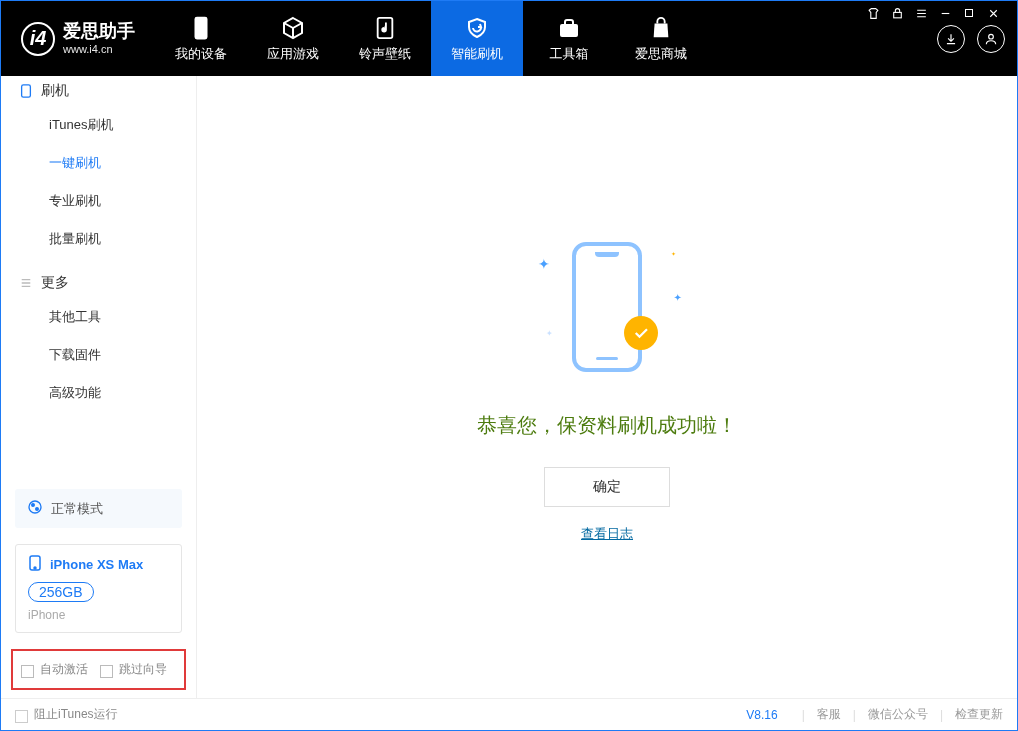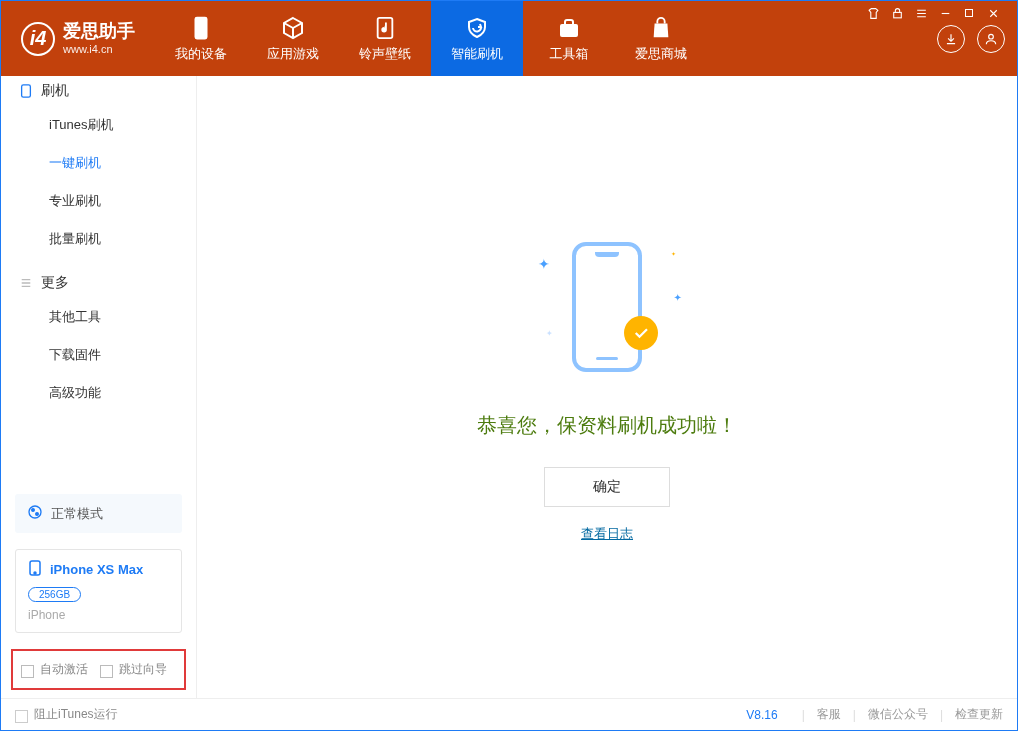--- a/index.html
+++ b/index.html
@@ -1,20 +1,20 @@
 <!DOCTYPE html>
 <html><head>
 <meta charset="utf-8">
 <style>
 * { margin: 0; padding: 0; box-sizing: border-box; font-family: "Microsoft YaHei", Arial, sans-serif; }
 body { background: #fff; }
 .app { width: 1018px; height: 731px; border: 1px solid #1e7bf5; display: flex; flex-direction: column; }
 
 
-.header { height: 75px; background: #c2410c; display: flex; align-items: center; padding: 0 12px 0 20px; color: #fff; }
+.header { height: 75px; background: #000000; display: flex; align-items: center; padding: 0 12px 0 20px; color: #fff; }
 .logo-area { display: flex; align-items: center; margin-right: 20px; }
 .logo-icon { width: 34px; height: 34px; border: 2px solid #fff; border-radius: 50%; display: flex; align-items: center; justify-content: center; font-size: 20px; font-weight: bold; font-style: italic; margin-right: 8px; }
 .logo-text { line-height: 1.2; }
 .logo-title { font-size: 18px; font-weight: bold; }
 .logo-sub { font-size: 11px; opacity: .9; }
 
 .tabs { display: flex; align-self: stretch; }
 .tab { width: 92px; display: flex; flex-direction: column; align-items: center; justify-content: center; gap: 4px; cursor: pointer; font-size: 13px; }
 .tab.active { background: #0c6ae3; }
 .tab-icon { width: 26px; height: 26px; display: flex; align-items: center; justify-content: center; }
@@ -30,21 +30,21 @@
 .sidebar { width: 196px; border-right: 1px solid #eee; display: flex; flex-direction: column; }
 .side-group-title { display: flex; align-items: center; gap: 8px; padding: 6px 18px; font-size: 14px; color: #333; }
 .side-group-title .gicon { width: 14px; height: 14px; display:flex; align-items:center; justify-content:center; color:#999; }
 .side-item { padding: 10px 18px 10px 48px; font-size: 13px; color: #333; cursor: pointer; }
 .side-item.active { color: #1e7bf5; }
 .side-spacer { flex: 1; }
 
 .side-card { margin: 8px 14px; background: #f5f9fd; border-radius: 3px; padding: 10px 12px; font-size: 13px; color: #555; display:flex; align-items:center; gap:8px; }
 .side-card.dev { background: transparent; border: 1px solid #e5e5e5; flex-direction: column; align-items: flex-start; gap:4px; padding: 10px 12px; }
 .dev-top { display:flex; align-items:center; gap:8px; color:#1e7bf5; font-weight:bold; font-size:13px; }
-.dev-badge { display:inline-block; border:1px solid #1e7bf5; color:#1e7bf5; border-radius: 10px; padding: 1px 10px; font-size: 10px; margin-top:4px; }
+.dev-badge { display:inline-block; border:1px solid #1e7bf5; color:#1e7bf5; border-radius: 10px; padding: 1px 10px; font-size: 14px; margin-top:4px; }
 .dev-type { color:#aaa; font-size:12px; margin-top:2px; }
 
 .highlight-box { border: 2px solid #e03a3a; margin: 8px 10px; padding: 10px 8px; display:flex; align-items:center; gap:12px; }
 .chk { display:flex; align-items:flex-end; gap:6px; font-size:12px; color:#888; }
 .chk-box { width:13px; height:13px; border:1px solid #bbb; background:#fff; }
 
 
 .main { flex: 1; display:flex; flex-direction:column; align-items:center; justify-content:center; position:relative; }
 .phone-wrap { position:relative; width:150px; height:150px; display:flex; align-items:center; justify-content:center; margin-bottom: 30px; }
 .phone { width: 70px; height: 130px; border: 4px solid #8ec3ff; border-radius: 14px; position:relative; background:#fff; }

